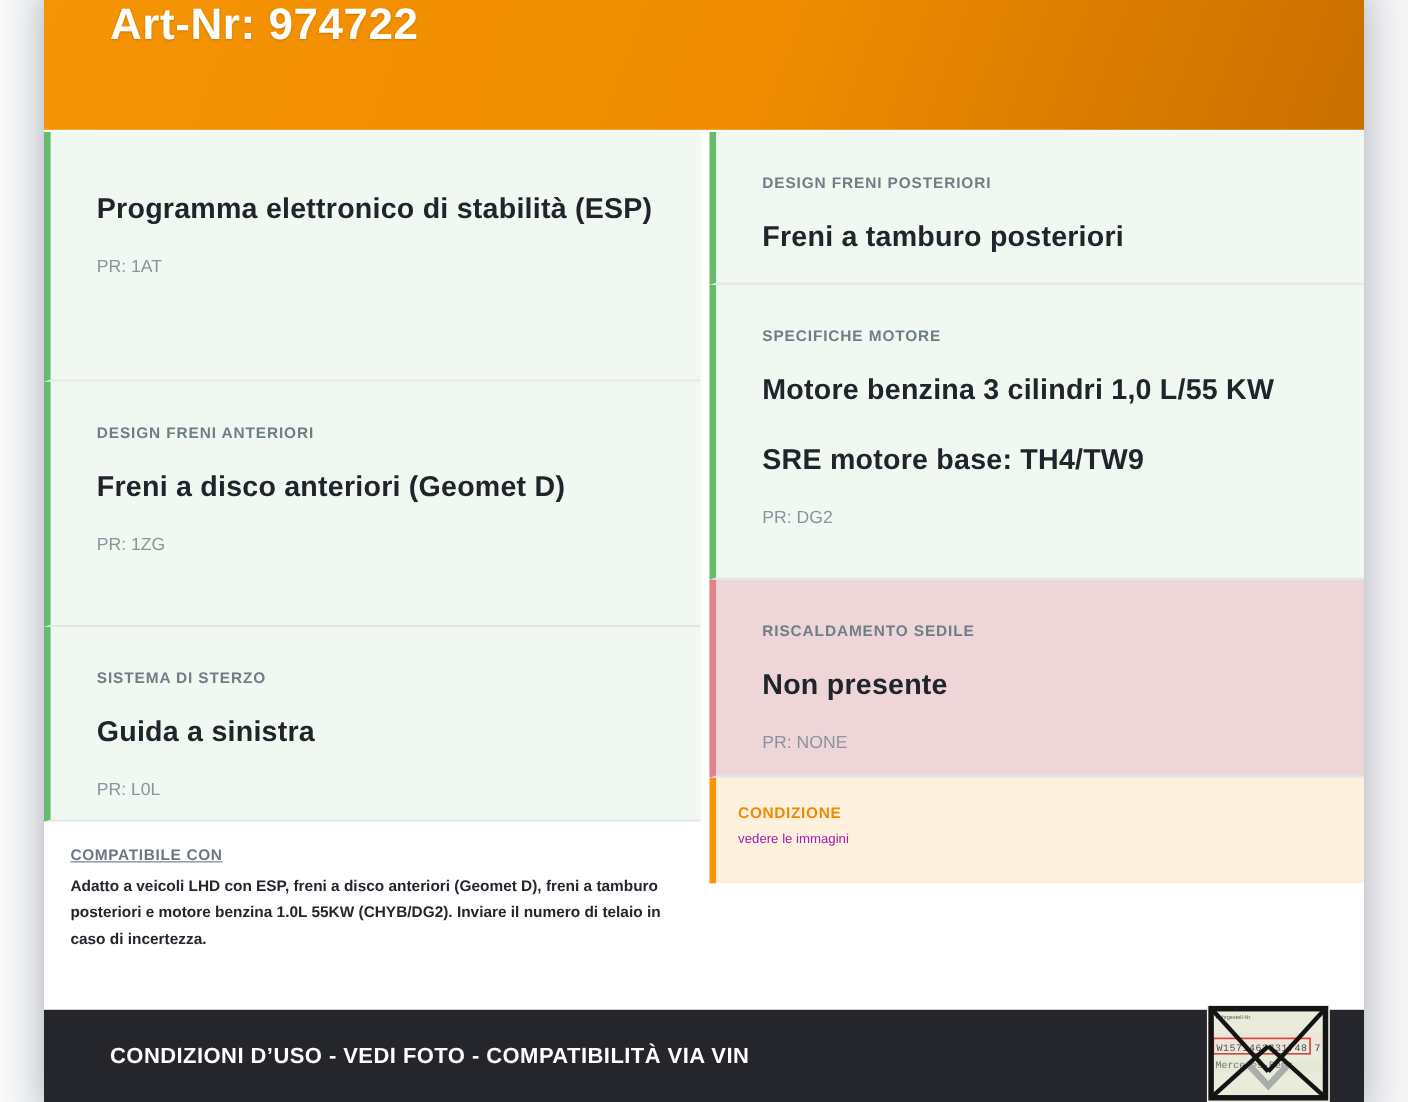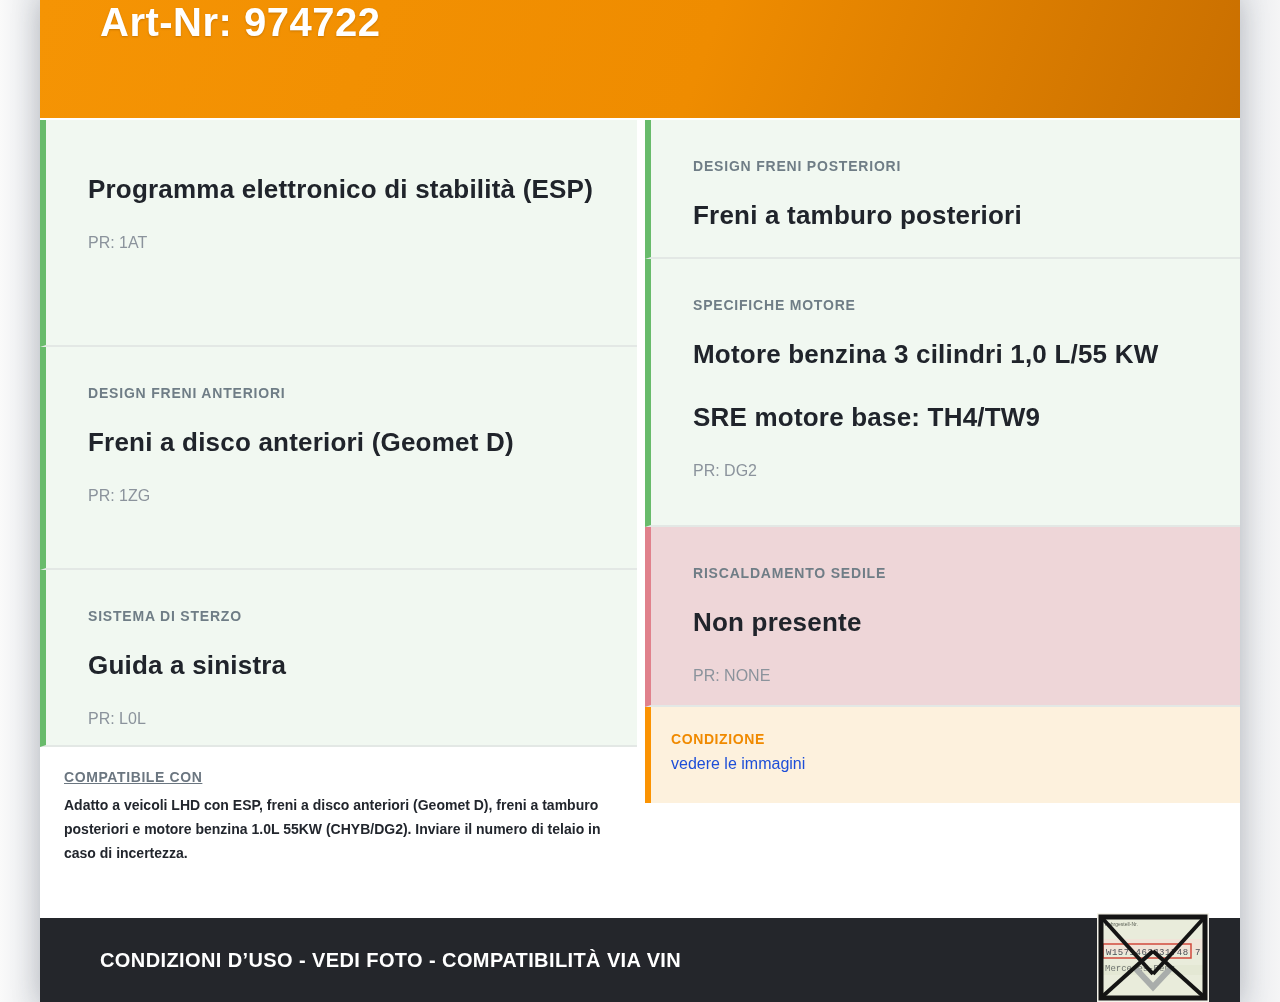--- a/index.html
+++ b/index.html
@@ -59,21 +59,21 @@
     font-size:14px; font-weight:600; color:#22262d; line-height:24px;
   }
   .cond-card {
     border-left:6px solid #fb9302; background:#fdf1dd;
     padding:24px 20px 16px 20px; border-bottom:none;
   }
   .cond-card .cat-label {
     font-size:14px; font-weight:bold; letter-spacing:0.6px;
     color:#f08a00; margin-bottom:8px;
   }
-  .cond-card .cond-value { font-size:16px; color:#1d4ed8; }
+  .cond-card .cond-value { font-size:12px; color:#a21caf; }
   
   .h-l1 { height:227px; } .h-l2 { height:223px; } .h-l3 { height:177px; } .h-l4 { height:166px; }
   .h-r1 { height:139px; } .h-r2 { height:268px; } .h-r3 { height:180px; } .h-r4 { height:96px; }
   .footer {
     margin-top:5px; height:84px; background:#24262b;
     display:flex; align-items:center; padding-left:60px;
   }
   .footer .footer-text {
     color:#ffffff; font-size:20px; font-weight:bold; letter-spacing:0.4px;
     text-transform:uppercase;

